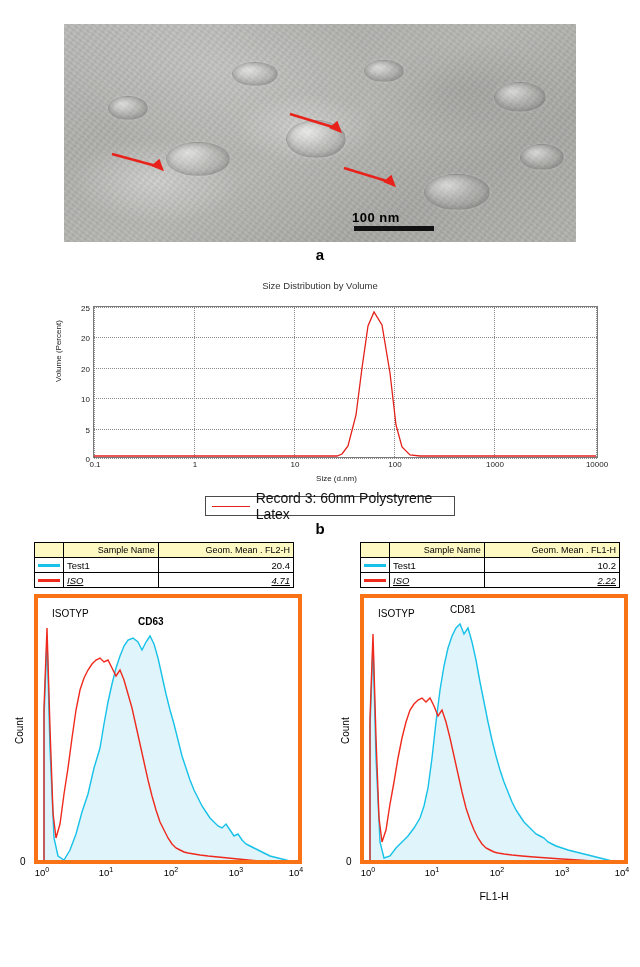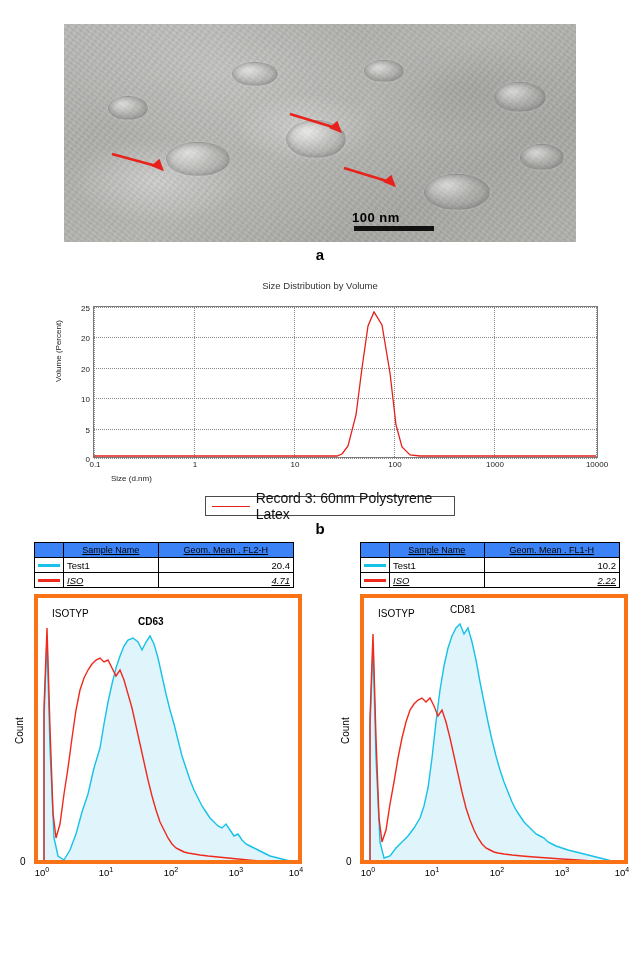--- a/index.html
+++ b/index.html
@@ -57,39 +57,39 @@
     border: 1px solid #7a7a7a; background: #fff;
   }
   .gridv { position: absolute; top: 0; bottom: 0; width: 0; border-left: 1px dotted #8a8a8a; }
   .gridh { position: absolute; left: 0; right: 0; height: 0; border-top: 1px dotted #8a8a8a; }
   .ytick { position: absolute; right: 100%; transform: translateY(-50%); padding-right: 4px; font-size: 8px; color: #222; }
   .xtick { position: absolute; top: 100%; transform: translateX(-50%); padding-top: 3px; font-size: 8px; color: #222; }
   .ylabel {
     position: absolute; left: 54px; top: 114px; font-size: 8px; color: #222;
     transform: rotate(-90deg); transform-origin: left top; white-space: nowrap;
   }
-  .xlabel { position: absolute; left: 111px; top: 206px; width: 505px; font-size: 8px; color: #222; }
+  .xlabel { position: absolute; left: 84px; top: 206px; width: 505px; text-align: center; font-size: 8px; color: #222; }
   .legend-box {
     position: absolute; left: 205px; top: 228px; width: 250px; height: 20px;
     border: 1px solid #4b4b4b; background: #fff; display: flex; align-items: center; gap: 6px; padding: 0 6px;
   }
   .legend-line { width: 42px; height: 0; border-top: 1.3px solid #e2211a; }
   .legend-text { font-size: 14px; color: #111; }
 
   
   .flow { position: absolute; left: 0; top: 522px; width: 640px; height: 445px; }
   .fc { position: absolute; width: 292px; }
   .fc.left { left: 12px; top: 0; }
   .fc.right { left: 338px; top: 0; }
 
   .stat-table { width: 260px; margin: 0 0 0 22px; border-collapse: collapse; font-size: 9.5px; }
   .stat-table td, .stat-table th {
     border: 1px solid #000; padding: 0 3px; height: 15px; font-weight: normal; text-align: left;
   }
-  .stat-table thead th { background: #3b82f6; font-size: 9px; text-align: center; text-decoration: underline; }
+  .stat-table thead th { background: #fef9c3; font-size: 9px; text-align: right; }
   .swatch-col { width: 26px; }
   .sw { display: block; width: 22px; height: 3px; margin: 0 auto; }
   .sw.cyan { background: #17c1e8; }
   .sw.red { background: #ef2a1d; }
   .val { text-align: right !important; }
   .ital { font-style: italic; text-decoration: underline; }
 
   .hist-wrap { position: relative; margin-top: 6px; height: 300px; }
   .hist-box {
     position: absolute; left: 22px; top: 0; width: 268px; height: 270px;
@@ -308,19 +308,20 @@
           <div class="inlabel" style="left:86px; top:6px;">CD81</div>
         </div>
 
         <div class="xaxis-ticks">
           <span class="xt" style="left:8px;"><span>10</span><sup>0</sup></span>
           <span class="xt" style="left:72px;"><span>10</span><sup>1</sup></span>
           <span class="xt" style="left:137px;"><span>10</span><sup>2</sup></span>
           <span class="xt" style="left:202px;"><span>10</span><sup>3</sup></span>
           <span class="xt" style="left:262px;"><span>10</span><sup>4</sup></span>
         </div>
+        <div class="ax-title">FL1-H</div>
       </div>
     </div>
   </div>
 
   <div class="panel-letter" style="left:0; top:948px; width:640px; text-align:center;">c</div>
 
 </div>
 
 </body></html>

